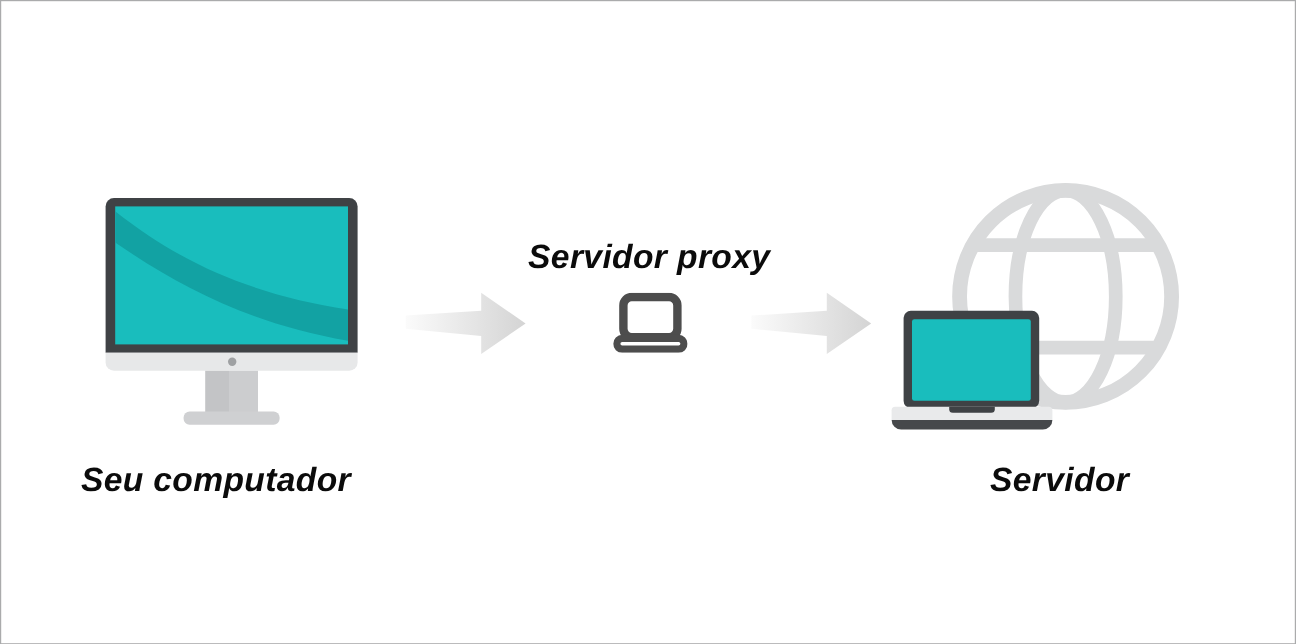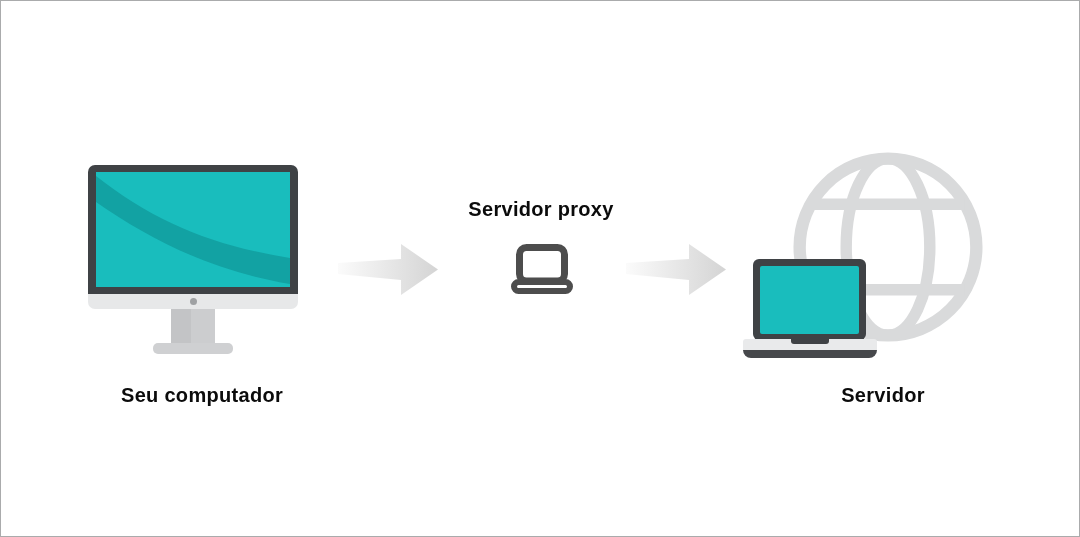--- a/index.html
+++ b/index.html
@@ -9,25 +9,26 @@
     box-sizing:border-box;
     background:var(--background,#ffffff);
     border:1px solid var(--canvas-border,#aaabac);
     overflow:hidden;
     font-family:"Liberation Sans", sans-serif;
   }
   .abs{position:absolute;}
   .label{
     position:absolute;
     transform:translateX(-50%);
-    font-size:20px;
+    font-size:28px;
     font-weight:700;
     letter-spacing:.3px;
     color:var(--label-text,#0b0b0b);
     white-space:nowrap;
+    font-style:italic;
   }
   
   .imac-bezel{
     left:87px;top:164px;width:210px;height:129px;
     background:var(--device-dark,#3f4245);
     border-radius:7px 7px 0 0;
   }
   .imac-screen{
     position:absolute;left:8px;top:7px;width:194px;height:115px;
     background:var(--screen-teal,#19bdbd);
@@ -89,21 +90,21 @@
             <path d="M0,4 C58,50 118,74 194,86 L194,112 C112,98 52,66 0,30 Z" style="fill:var(--screen-teal-dark,#12a2a3)"></path>
           </svg>
         </div>
       </div>
       <div class="abs imac-chin">
         <span class="camera-dot"></span>
       </div>
       <div class="abs imac-stand"></div>
       <div class="abs imac-base"></div>
     </div>
-    <div class="label" style="left:201px;top:383px;">Seu computador</div>
+    <div class="label" style="left:179px;top:383px;">Seu computador</div>
   </div>
 
   <svg class="abs" style="left:337px;top:242px;" width="101" height="53" viewBox="0 0 101 53">
     <defs>
       <linearGradient id="ag1" x1="0" y1="0" x2="1" y2="0">
         <stop offset="0" stop-color="#fbfbfb"></stop>
         <stop offset="1" stop-color="#d4d4d4"></stop>
       </linearGradient>
     </defs>
     <polygon points="0,20 63,16 63,1 100,26.5 63,52 63,37 0,31" fill="url(#ag1)"></polygon>

